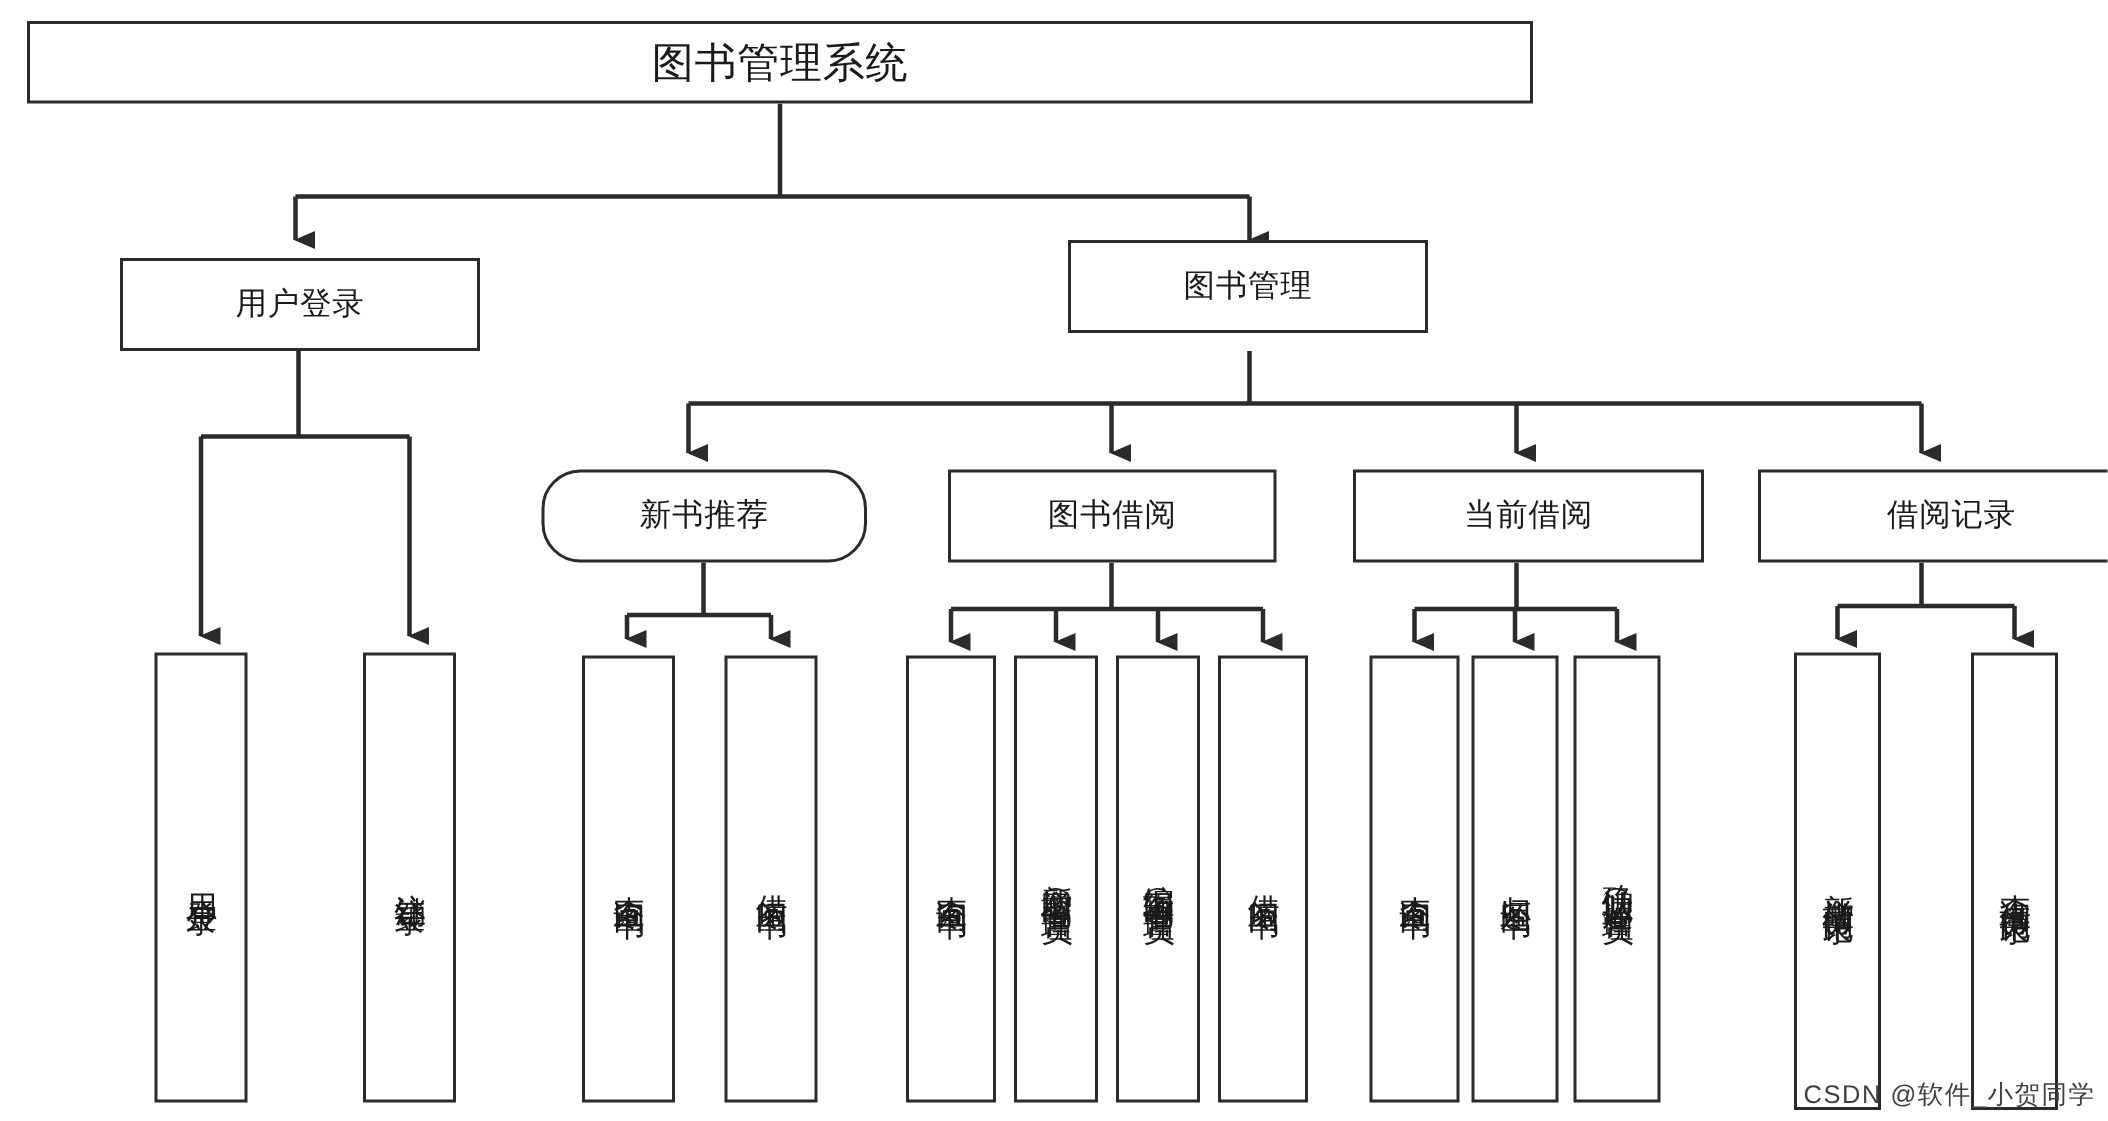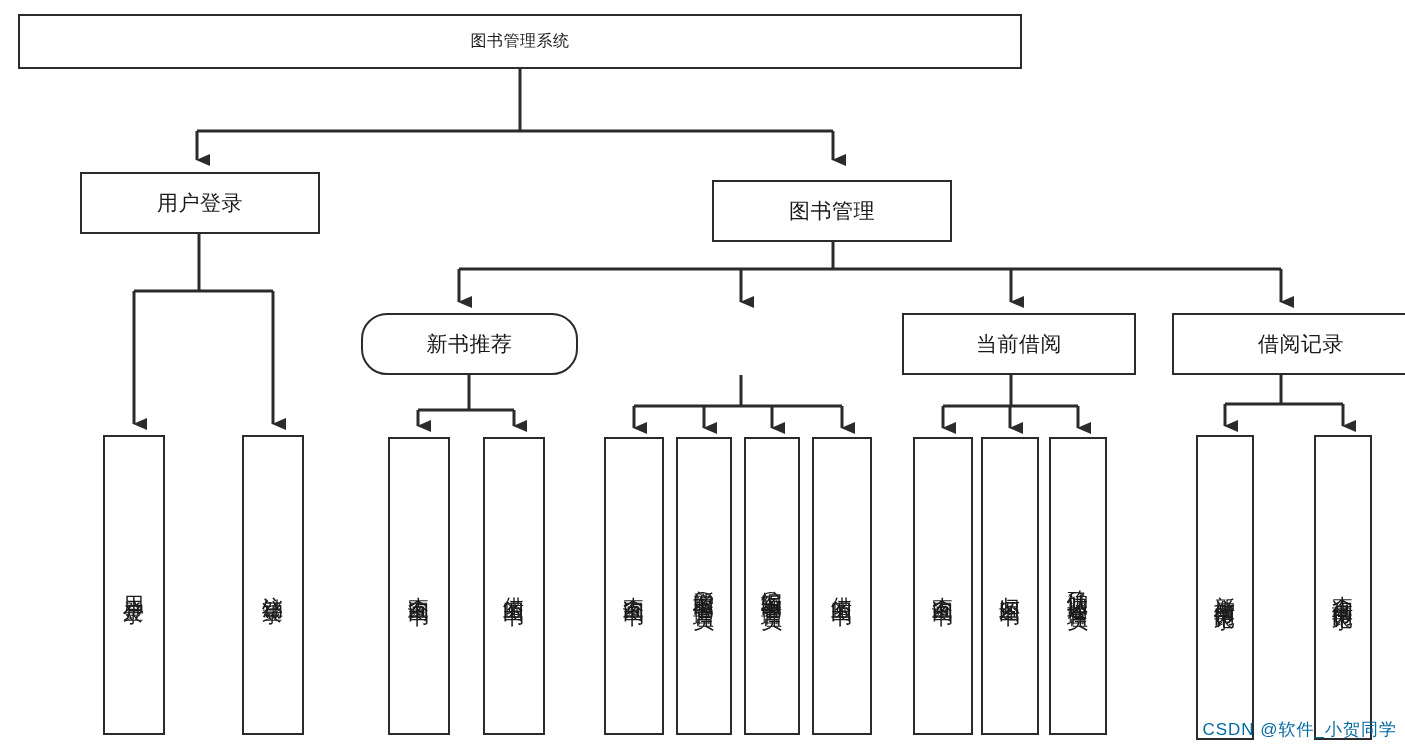--- a/index.html
+++ b/index.html
@@ -34,21 +34,21 @@
     display: block;
     line-height: 1.05;
     letter-spacing: 0.5px;
     white-space: nowrap;
   }
   
   .node.horiz .node-label {
     font-size: 21px;
   }
   .node.root .node-label {
-    font-size: 16px;
+    font-size: 28px;
   }
   
   .node.vert {
     align-items: center;
     justify-content: center;
   }
   .node.vert .node-label {
     writing-mode: vertical-rl;
     text-orientation: upright;
     font-size: 21px;
@@ -62,21 +62,21 @@
     top: 0;
     width: 1405px;
     height: 747px;
     pointer-events: none;
   }
   #watermark {
     position: absolute;
     right: 8px;
     bottom: 6px;
     font-size: 17px;
-    color: #0369a1;
+    color: #404040;
     letter-spacing: 1px;
     white-space: nowrap;
     user-select: none;
   }
 </style>
 </head>
 <body>
 
 <div id="diagram-root">
 
@@ -130,27 +130,30 @@
     </g>
   </svg>
 
   <div class="node root horiz" style="left:18px; top:14px; width:1004px; height:55px;">
     <span class="node-label">图书管理系统</span>
   </div>
 
   <div class="node horiz" style="left:80px; top:172px; width:240px; height:62px;">
     <span class="node-label">用户登录</span>
   </div>
-  <div class="node horiz" style="left:712px; top:180px; width:240px; height:62px;">
+  <div class="node horiz" style="left:712px; top:160px; width:240px; height:62px;">
     <span class="node-label">图书管理</span>
   </div>
 
   <div class="node horiz" style="left:361px; top:313px; width:217px; height:62px;border-radius:26px;">
     <span class="node-label">新书推荐</span>
   </div>
+  <div class="node horiz" style="left:632px; top:313px; width:219px; height:62px;">
+    <span class="node-label">图书借阅</span>
+  </div>
   <div class="node horiz" style="left:902px; top:313px; width:234px; height:62px;">
     <span class="node-label">当前借阅</span>
   </div>
   <div class="node horiz" style="left:1172px; top:313px; width:258px; height:62px;">
     <span class="node-label">借阅记录</span>
   </div>
 
   <div class="node vert" style="left:103px; top:435px; width:62px; height:300px;">
     <span class="node-label">用户登录</span>
   </div>

